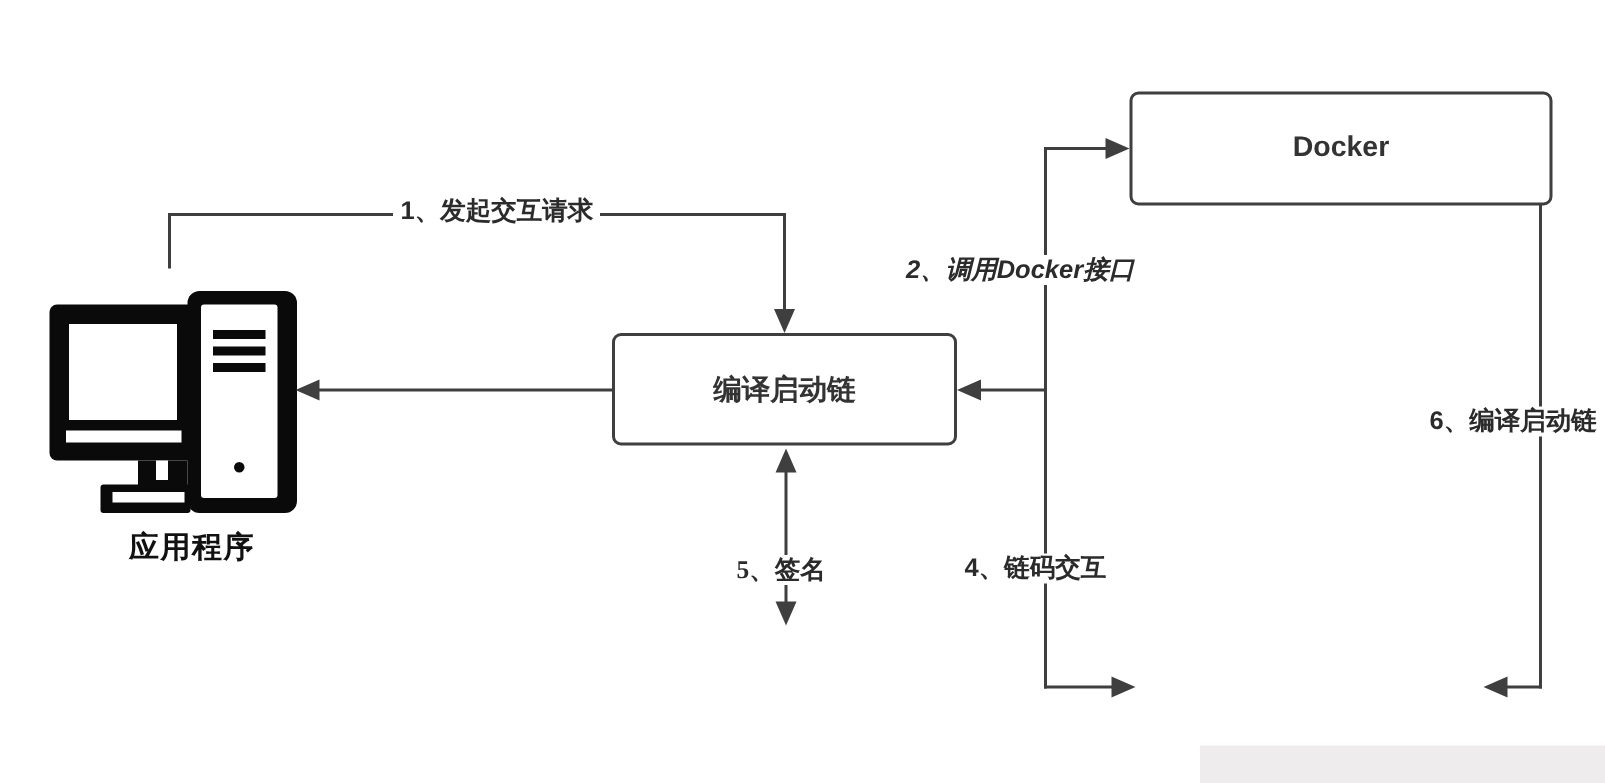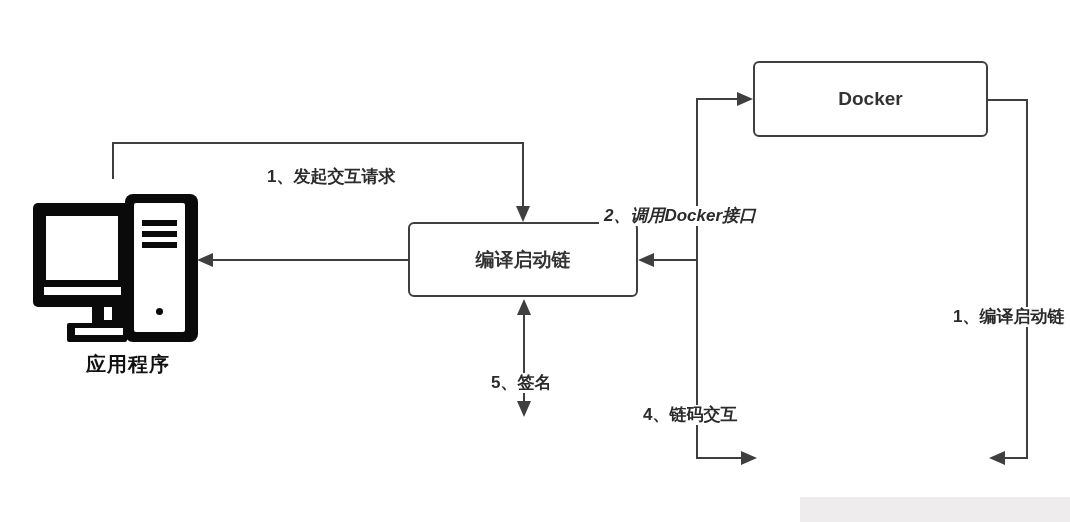--- a/index.html
+++ b/index.html
@@ -39,21 +39,20 @@
   .elabel {
     position: absolute;
     background: #ffffff;
     font-weight: bold;
     font-size: 17px;
     color: #2b2b2b;
     white-space: nowrap;
     line-height: 20px;
     padding: 0 5px;
     z-index: 5;
-    margin-top: 36px;
   }
   
   .ico { position: absolute; z-index: 2; }
   .black { background: #0a0a0a; }
   .white { background: #ffffff; }
   #app-caption {
     position: absolute;
     left: 58px; top: 351px; width: 112px;
     text-align: right;
     font-weight: bold;
@@ -97,25 +96,25 @@
 
   <div class="hl" style="left:212px; top:259px; width:198px;"></div>
   <div class="ah ah-l" style="left:197px; top:253px;"></div>
 
   <div class="vl" style="left:523px; top:312px; height:92px;"></div>
   <div class="ah ah-u" style="left:517px; top:299px;"></div>
   <div class="ah ah-d" style="left:517px; top:401px;"></div>
 
   <div class="elabel" style="left:262px; top:131px;">1、发起交互请求</div>
   <div class="elabel" style="left:599px; top:170px;font-style:italic;">2、调用Docker接口</div>
-  <div class="elabel" style="left:948px; top:271px;">1、编译启动链</div>
+  <div class="elabel" style="left:948px; top:271px;">6、编译启动链</div>
   <div class="elabel" style="left:638px; top:369px;">4、链码交互</div>
-  <div class="elabel" style="left:486px; top:337px;">5、签名</div>
+  <div class="elabel" style="left:486px; top:370px;font-family:Liberation Serif, serif;">5、签名</div>
 
-  <div class="node" style="left:753px; top:61px;  width:235px; height:76px;">
+  <div class="node" style="left:753px; top:61px;  width:282px; height:76px;">
     <span>Docker</span>
   </div>
   <div class="node" style="left:408px; top:222px; width:230px; height:75px;">
     <span>编译启动链</span>
   </div>
 
   <div>
 
     <div class="ico black" style="left:33px;  top:203px; width:98px;  height:104px; border-radius:5px;"></div>
     <div class="ico white" style="left:46px;  top:216px; width:72px;  height:64px;"></div>

